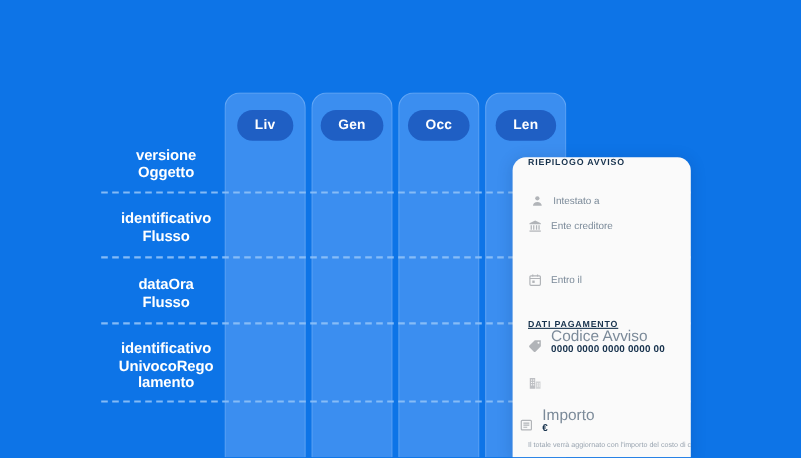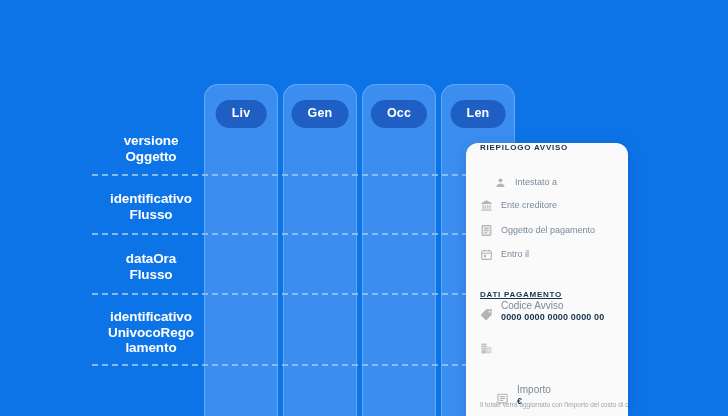--- a/index.html
+++ b/index.html
@@ -129,21 +129,21 @@
     width: 13px;
     height: 13px;
     flex: 0 0 13px;
     display: block;
     color: #b1b4b8;
   }
   .card-row .ic svg { display: block; width: 13px; height: 13px; }
   .row-text { display: flex; flex-direction: column; }
   .row-caption {
     color: #7b8a99;
-    font-size: 10px;
+    font-size: 14px;
     line-height: 11px;
     white-space: nowrap;
   }
   .row-value {
     color: #17324d;
     font-size: 9px;
     font-weight: bold;
     line-height: 12px;
     letter-spacing: 0.15px;
     white-space: nowrap;
@@ -206,21 +206,21 @@
       <div>identificativo</div>
       <div>UnivocoRego</div>
       <div>lamento</div>
     </div>
   </div>
 
   <div class="summary-card"></div>
 
 <div style="position: absolute; left: 466px; top: 143px; width: 162px; height: 273px; overflow: hidden; border-radius: 12px 12px 0px 0px;">
       <div class="card-section-title title-riepilogo" style="left: 14px; top: 0;">RIEPILOGO AVVISO</div>
-      <div class="card-row simple-row" style="top: 33px; left: 28px; text-align: center;">
+      <div class="card-row simple-row" style="top: 33px; left: 16px; text-align: center;">
     <span class="ic">
       <svg viewBox="0 0 24 24" fill="currentColor">
             <circle cx="12" cy="8" r="3.6"></circle>
             <path d="M4.6 20.4c0-4 3.3-6.4 7.4-6.4s7.4 2.4 7.4 6.4z"></path>
           </svg>
     </span>
     <span class="row-text">
       <span class="row-caption">Intestato a</span>
     </span>
   </div>
@@ -230,34 +230,20 @@
             <path d="M12 2.5 2.5 7.2v1.9h19V7.2z"></path>
             <rect x="4.4" y="10.6" width="2.1" height="7.6"></rect>
             <rect x="8.6" y="10.6" width="2.1" height="7.6"></rect>
             <rect x="13.3" y="10.6" width="2.1" height="7.6"></rect>
             <rect x="17.5" y="10.6" width="2.1" height="7.6"></rect>
             <rect x="2.5" y="19.4" width="19" height="2.1"></rect>
           </svg>
     </span>
     <span class="row-text">
       <span class="row-caption">Ente creditore</span>
-    </span>
-  </div>
-      <div class="card-row simple-row" style="top: 81px; left: 14px;">
-    <span class="ic">
-      <svg viewBox="0 0 24 24" fill="none" stroke="currentColor" stroke-width="2">
-            <rect x="4" y="3" width="16" height="18" rx="1.6" fill="currentColor" opacity="0.25"></rect>
-            <rect x="4" y="3" width="16" height="18" rx="1.6"></rect>
-            <line x1="8" y1="8" x2="16" y2="8"></line>
-            <line x1="8" y1="12" x2="16" y2="12"></line>
-            <line x1="8" y1="16" x2="13" y2="16"></line>
-          </svg>
-    </span>
-    <span class="row-text">
-      <span class="row-caption">Oggetto del pagamento</span>
     </span>
   </div>
       <div class="card-row simple-row" style="top: 105px; left: 14px;">
     <span class="ic">
       <svg viewBox="0 0 24 24" fill="none" stroke="currentColor" stroke-width="2">
             <rect x="3.2" y="5" width="17.6" height="16" rx="1.8"></rect>
             <line x1="3.2" y1="9.6" x2="20.8" y2="9.6"></line>
             <line x1="8" y1="3" x2="8" y2="6.4"></line>
             <line x1="16" y1="3" x2="16" y2="6.4"></line>
             <rect x="7.2" y="13" width="4" height="4" fill="currentColor" stroke="none"></rect>
@@ -292,21 +278,21 @@
               <rect x="5" y="13.5" width="2" height="2"></rect>
               <rect x="8.5" y="13.5" width="2" height="2"></rect>
               <rect x="15" y="12" width="1.8" height="1.8"></rect>
               <rect x="18" y="12" width="1.8" height="1.8"></rect>
               <rect x="15" y="15.5" width="1.8" height="1.8"></rect>
               <rect x="18" y="15.5" width="1.8" height="1.8"></rect>
             </g>
           </svg>
     </span>
   </div>
-      <div class="card-row" style="top: 229px; left: 30px; margin-top: 12px;">
+      <div class="card-row" style="top: 229px; left: 6px;">
     <span class="ic" style="margin-top:8px">
       <svg viewBox="0 0 24 24" fill="none" stroke="currentColor" stroke-width="2">
             <rect x="3.5" y="4" width="17" height="16" rx="1.6"></rect>
             <line x1="7" y1="8.5" x2="17" y2="8.5"></line>
             <line x1="7" y1="12" x2="17" y2="12"></line>
             <line x1="7" y1="15.5" x2="13.5" y2="15.5"></line>
           </svg>
     </span>
     <span class="row-text">
       <span class="row-caption">Importo</span>

